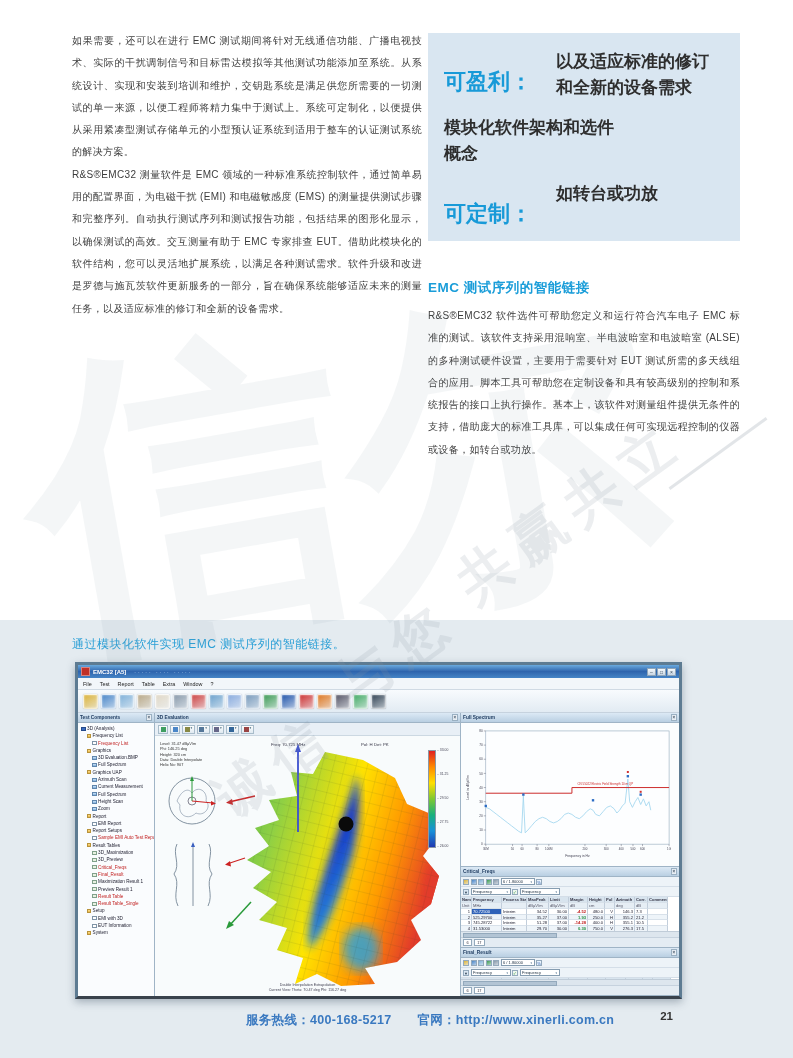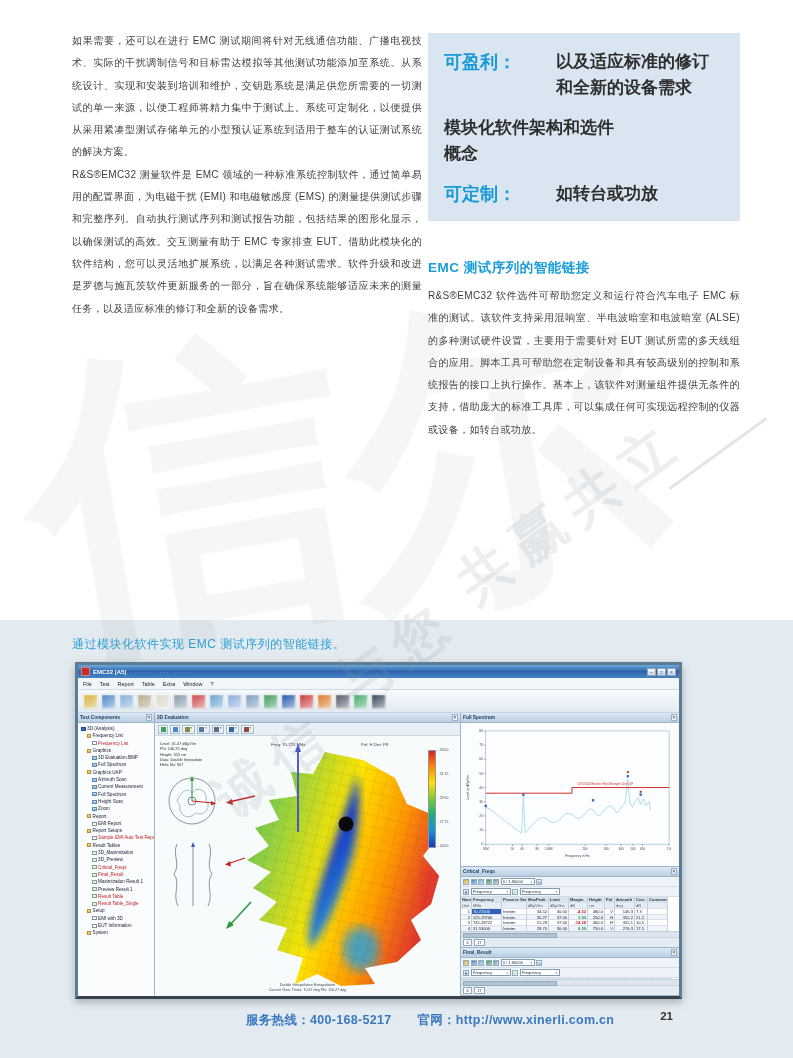--- a/index.html
+++ b/index.html
@@ -17,21 +17,21 @@
   
   .col-left{position:absolute;left:72px;top:30px;width:350px;z-index:2;}
   .col-right{position:absolute;left:428px;top:33px;width:312px;z-index:2;}
   .body-text{font-size:10px;line-height:22.3px;letter-spacing:.35px;color:#3d3d3d;
              text-align:justify;margin:0;}
   .heading{font-size:13.5px;font-weight:bold;color:#1a9dd9;margin:14px 0 8px 0;letter-spacing:.5px;}
   .col-right .heading{margin-top:38px;}
   .feature-box{background:#d9e6f1;padding:16px 16px 14px 16px;box-sizing:border-box;width:312px;}
   .feature-row{display:flex;margin-bottom:14px;}
   .feature-row:last-child{margin-bottom:0;}
-  .feature-label{width:112px;flex:none;font-size:18px;font-weight:bold;color:#189ad8;line-height:26px;}
+  .feature-label{width:112px;flex:none;font-size:22px;font-weight:bold;color:#189ad8;line-height:26px;margin-top:20px;}
   .feature-text{width:170px;font-size:17px;font-weight:bold;color:#2e2e2e;line-height:26px;}
   .figure-caption{position:absolute;left:72px;top:636px;font-size:12px;color:#2a9fd6;z-index:3;letter-spacing:.5px;}
   
   .app-window{position:absolute;left:75px;top:662px;width:607px;height:337px;z-index:5;
       border:3px solid #5d7b92;border-bottom-color:#39424c;background:#eef3f7;box-sizing:border-box;
       display:flex;flex-direction:column;box-shadow:0 3px 8px rgba(40,60,80,.35);}
   .titlebar{height:13px;flex:none;background:linear-gradient(180deg,#6aaade,#2e64ad 50%,#4584c6);
       display:flex;align-items:center;padding:0 3px;color:#fff;}
   .app-icon{width:7px;height:7px;background:#c03028;border:1px solid rgba(255,255,255,.4);margin-right:3px;flex:none;}
   .title-text{font-size:6px;font-weight:bold;white-space:nowrap;}

